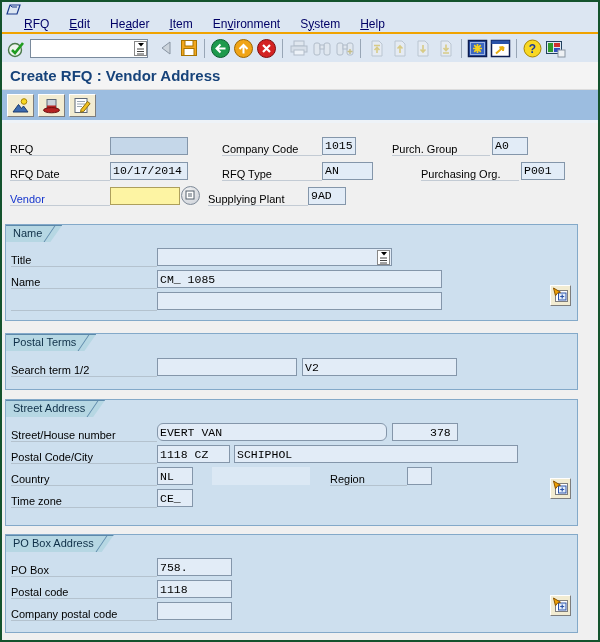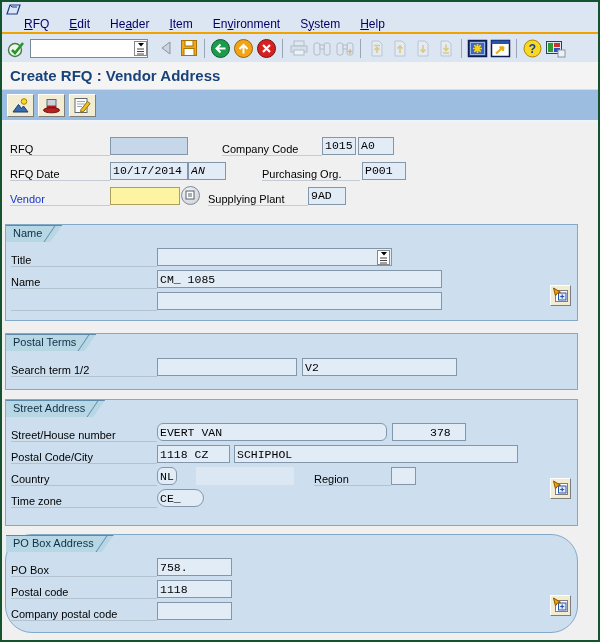--- a/index.html
+++ b/index.html
@@ -52,21 +52,21 @@
   .mc-btn { width:19px; height:19px; border-radius:50%;
     background:radial-gradient(circle at 35% 30%, #f4f4f4, #c9ced6);
     border:1px solid #7e8a98; margin-left:1px; display:flex; align-items:center;
     justify-content:center; cursor:default; }
   
   .section { position:relative; margin:0 20px 0 3px; background:#cddfee;
     border:1px solid #83a9c9; }
   .sec-name { margin-top:16px; height:97px; }
   .sec-search { margin-top:12px; height:57px; }
   .sec-street { margin-top:9px; height:127px; }
-  .sec-pobox { margin-top:8px; height:99px;border-radius:27px; }
+  .sec-pobox { margin-top:8px; height:99px; }
   .tab { position:relative; display:inline-block; height:17px; line-height:16px;
     background:#b6d7e3; color:#0e2f47; font-size:11px; padding:0 20px 0 7px;
     clip-path:polygon(0 0, 100% 0, calc(100% - 12px) 100%, 0 100%);
     box-shadow:inset 0 1px 0 #5d89aa; }
   .tab::after { content:""; position:absolute; top:0; right:6px; width:1px; height:17px;
     background:#5d89aa; transform:skewX(-34deg); transform-origin:top; }
   .srow { display:flex; align-items:center; height:22px; padding-left:5px; }
   .slabel { display:inline-flex; align-items:flex-end; width:146px; height:19px;
     border-bottom:1px solid #b4c2ce; flex-shrink:0; }
   .more-btn { position:absolute; right:6px; width:21px; height:21px;
@@ -258,27 +258,29 @@
   <div class="content">
 
     <div class="hfields">
       <div class="hrow">
         <span class="hlabel w1">RFQ</span>
         <div class="fld disabled" style="width:78px;">
             <span></span>
           </div>
         <span class="hlabel w2">Company Code</span>
         <input class="fld" style="width: 34px;" value="1015">
+        <span class="hlabel w3" style="margin-left:36px;">Purch. Group</span>
         <input class="fld" style="width: 36px; margin-left: 2px;" value="A0">
       </div>
       <div class="hrow">
         <span class="hlabel w1">RFQ Date</span>
         <input class="fld" style="width: 78px;" value="10/17/2014">
-        <input class="fld" style="width: 38px; font-style: italic;" value="AN">
-        <span class="hlabel w3" style="margin-left:36px;">Purchasing Org.</span>
+        <span class="hlabel w2">RFQ Type</span>
+        <input class="fld" style="width: 51px;" value="AN">
+        <span class="hlabel w3" style="margin-left:48px;">Purchasing Org.</span>
         <input class="fld" style="width: 44px; margin-left: 2px;" value="P001">
       </div>
       <div class="hrow">
         <span class="hlabel w1 vendor-label">Vendor</span>
         <input class="fld yellow" style="width: 70px;" value="">
         <span class="mc-btn">
           <svg width="11" height="11">
             <rect x="1" y="1" width="8" height="8" fill="#fff" stroke="#55606c"></rect>
             <path d="M3 4 h4 M3 6 h4" stroke="#55606c" stroke-width="1"></path>
           </svg>
@@ -326,39 +328,39 @@
         <input class="fld" style="width: 140px;" value="">
         <input class="fld" style="width: 155px; margin-left: 5px;" value="V2">
       </div>
     </div>
 
     <div class="section sec-street">
       <span class="tab">Street Address</span>
       <div class="srow" style="margin-top:4px;">
         <span class="slabel">Street/House number</span>
         <input class="fld" style="width: 230px; border-radius: 6px;" value="EVERT VAN">
-        <input class="fld" style="width: 74px; margin-left: 5px; padding-left: 37px;" value="378">
+        <input class="fld" style="width: 66px; margin-left: 5px; padding-left: 37px;" value="378">
       </div>
       <div class="srow">
         <span class="slabel">Postal Code/City</span>
         <input class="fld" style="width: 73px;" value="1118 CZ">
         <input class="fld" style="width: 284px; margin-left: 4px;" value="SCHIPHOL">
       </div>
       <div class="srow">
         <span class="slabel">Country</span>
-        <input class="fld" style="width: 20px; border-radius: 6px;" value="NL">
+        <input class="fld" style="width: 36px;" value="NL">
         <div class="fld plain" style="width:98px;margin-left:19px;">
             <span></span>
           </div>
         <span class="slabel" style="width:77px;margin-left:20px;">Region</span>
         <input class="fld" style="width: 25px;" value="">
       </div>
       <div class="srow">
         <span class="slabel">Time zone</span>
-        <input class="fld" style="width: 47px; border-radius: 9px;" value="CE_">
+        <input class="fld" style="width: 36px;" value="CE_">
       </div>
       <span class="more-btn" style="bottom:26px;">
         <svg width="17" height="17">
           <rect x="3.5" y="3.5" width="12" height="11" fill="#fff" stroke="#7d7d7d"></rect>
           <rect x="6.5" y="6" width="7.5" height="7" fill="#e4eefa" stroke="#2a52a8"></rect>
           <path d="M10.2 7.5 v4 M8.2 9.5 h4" stroke="#2a52a8" stroke-width="1.2"></path>
           <path d="M1.5 1 L8.5 5.2 L5.5 6 L3.5 8.8 Z" fill="#f0a000" stroke="#8a5400"></path>
         </svg>
       </span>
     </div>

